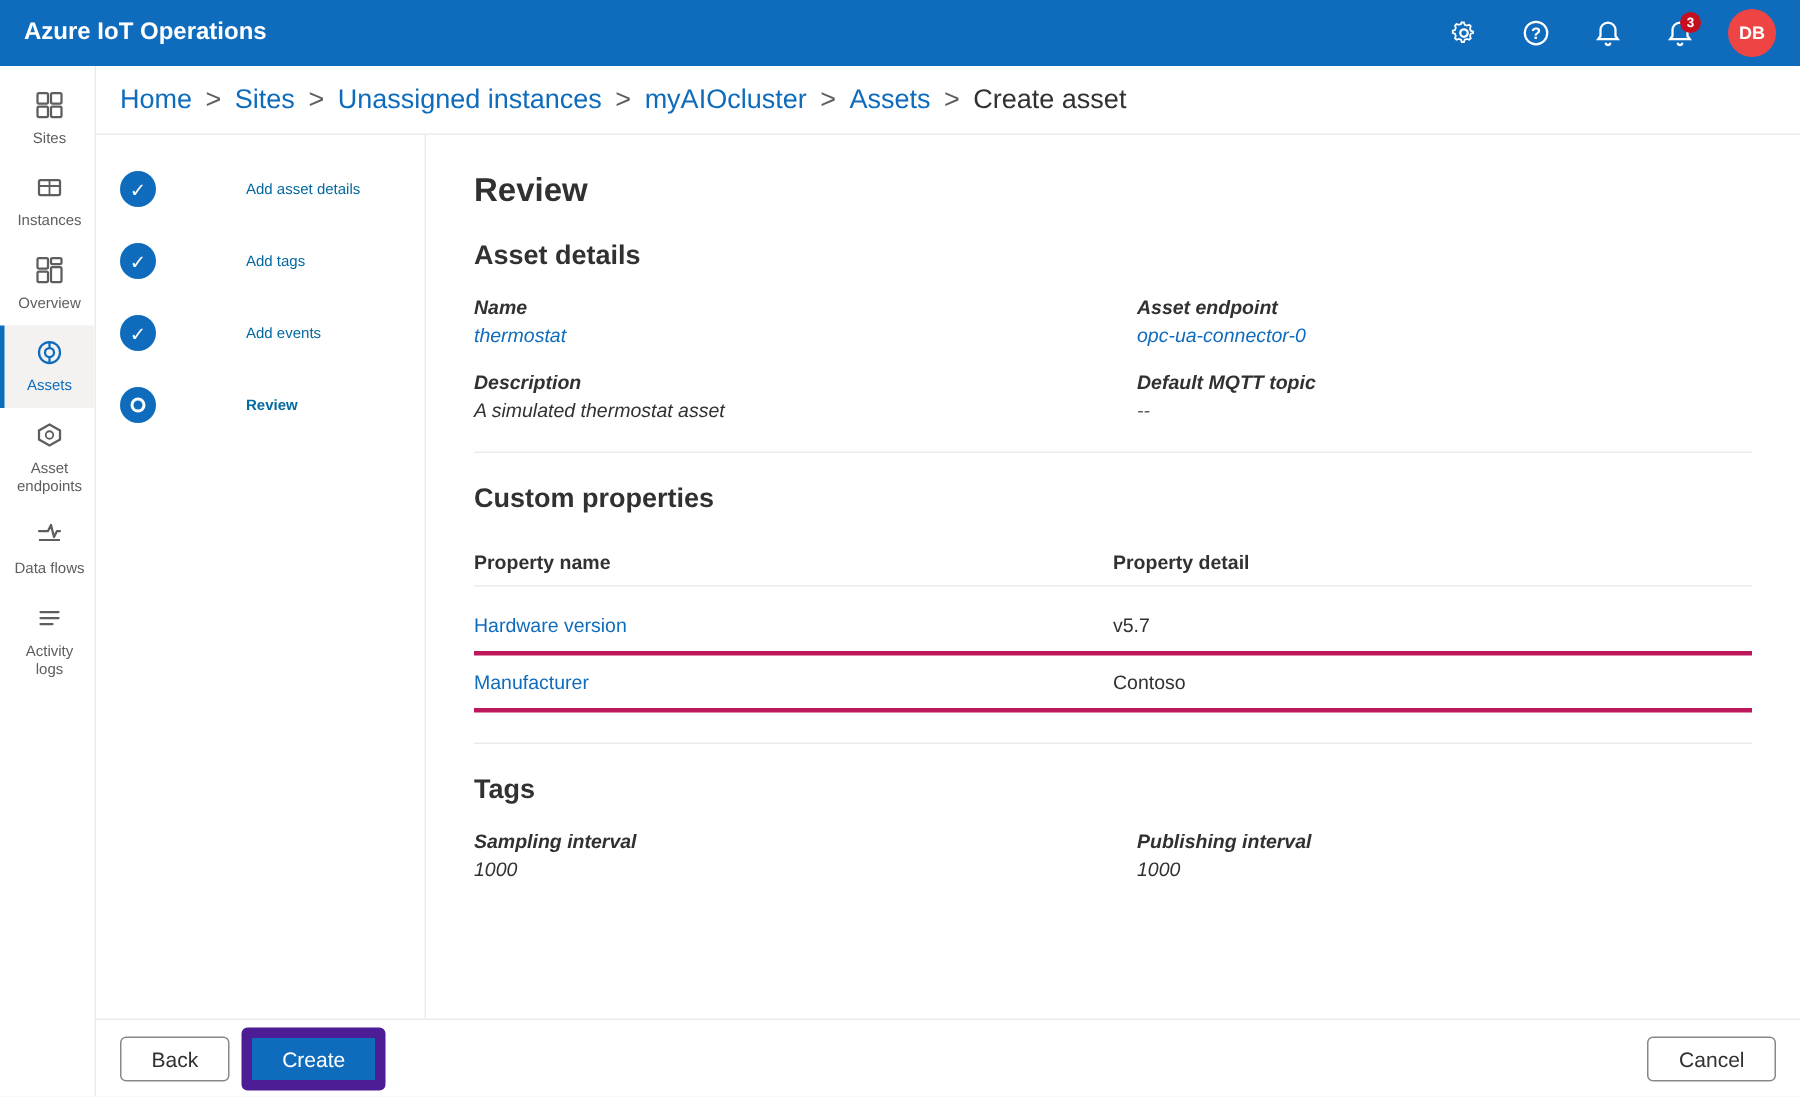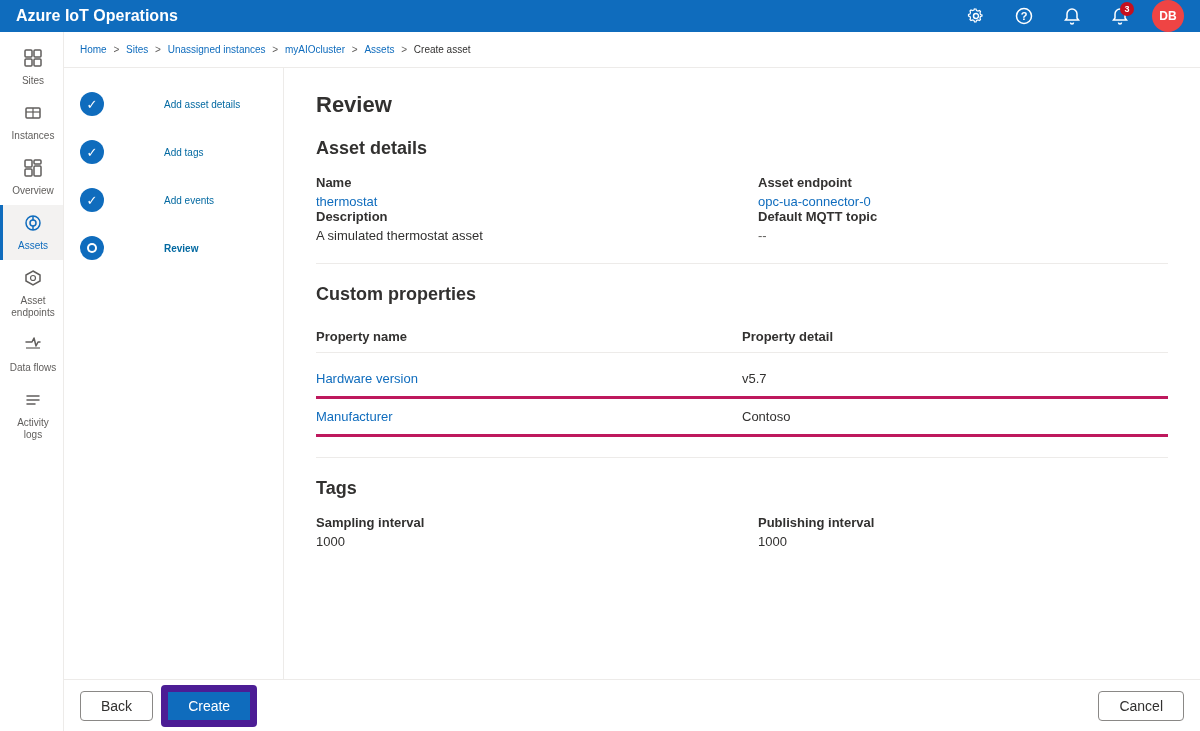--- a/index.html
+++ b/index.html
@@ -1,21 +1,21 @@
 <!DOCTYPE html>
 <html><head>
   <meta charset="utf-8">
   <style>
     * { box-sizing: border-box; margin: 0; padding: 0; }
     body { font-family: 'Segoe UI', sans-serif; font-size: 14px; color: #323130; background: #f3f2f1; height: 731px; overflow: hidden; display: flex; flex-direction: column; }
 
     
     .top-nav {
       background: #0f6cbd;
-      height: 32px;
+      height: 44px;
       display: flex;
       align-items: center;
       padding: 0 16px;
       flex-shrink: 0;
       color: white;
     }
     .top-nav-title {
       font-size: 16px;
       font-weight: 600;
       color: white;
@@ -116,21 +116,21 @@
       flex: 1;
       display: flex;
       flex-direction: column;
       overflow: hidden;
       background: #fff;
     }
 
     
     .breadcrumb {
       padding: 12px 16px;
-      font-size: 10px;
+      font-size: 18px;
       color: #605e5c;
       border-bottom: 1px solid #edebe9;
       flex-shrink: 0;
     }
     .breadcrumb a {
       color: #0f6cbd;
       text-decoration: none;
     }
     .breadcrumb-sep { color: #605e5c; margin: 0 4px; }
     .breadcrumb-current { color: #323130; font-weight: 400; }
@@ -205,22 +205,23 @@
     }
     .section-title {
       font-size: 18px;
       font-weight: 600;
       color: #323130;
       margin-bottom: 16px;
     }
     .two-col-grid {
       display: grid;
       grid-template-columns: 1fr 1fr;
-      gap: 0 32px;
+      gap: 16px 32px;
       margin-bottom: 16px;
+      font-style: italic;
     }
     .field-label {
       font-size: 13px;
       font-weight: 600;
       color: #323130;
       margin-bottom: 4px;
     }
     .field-value {
       font-size: 13px;
       color: #0f6cbd;

